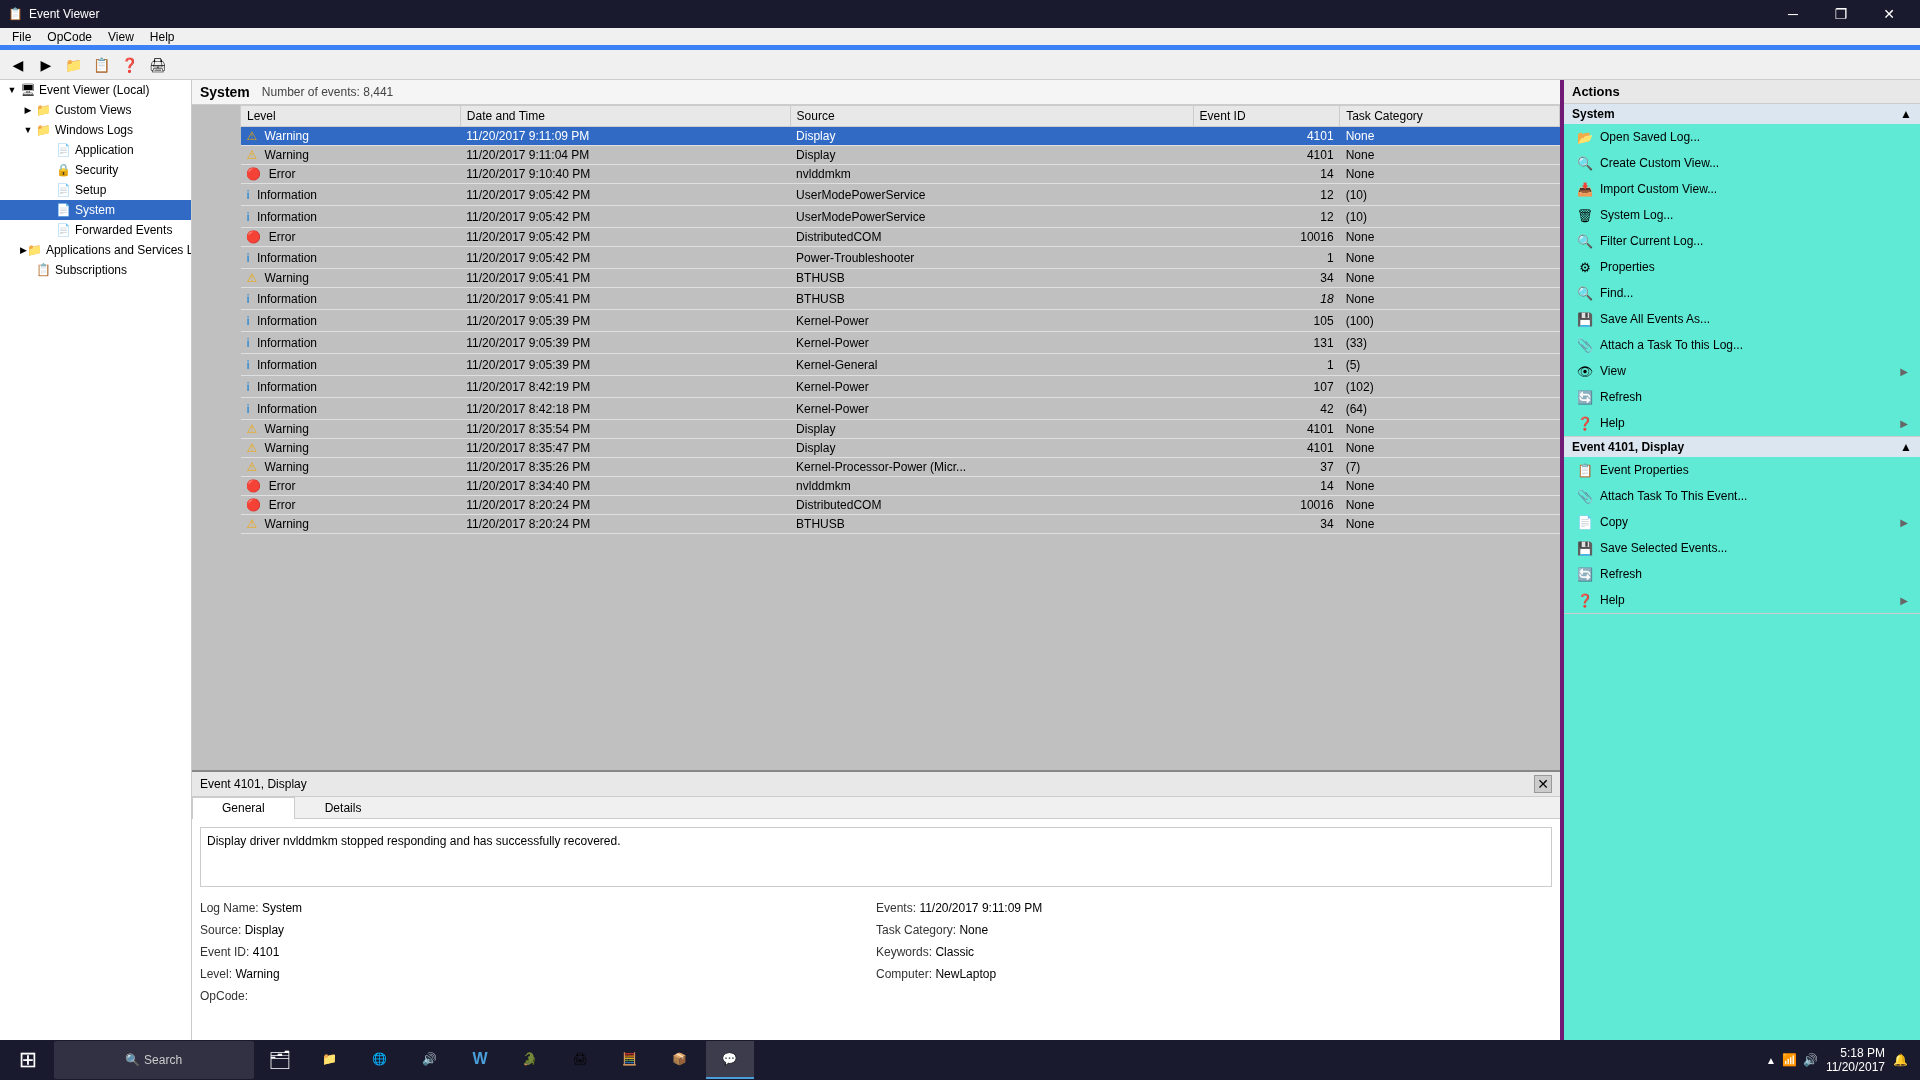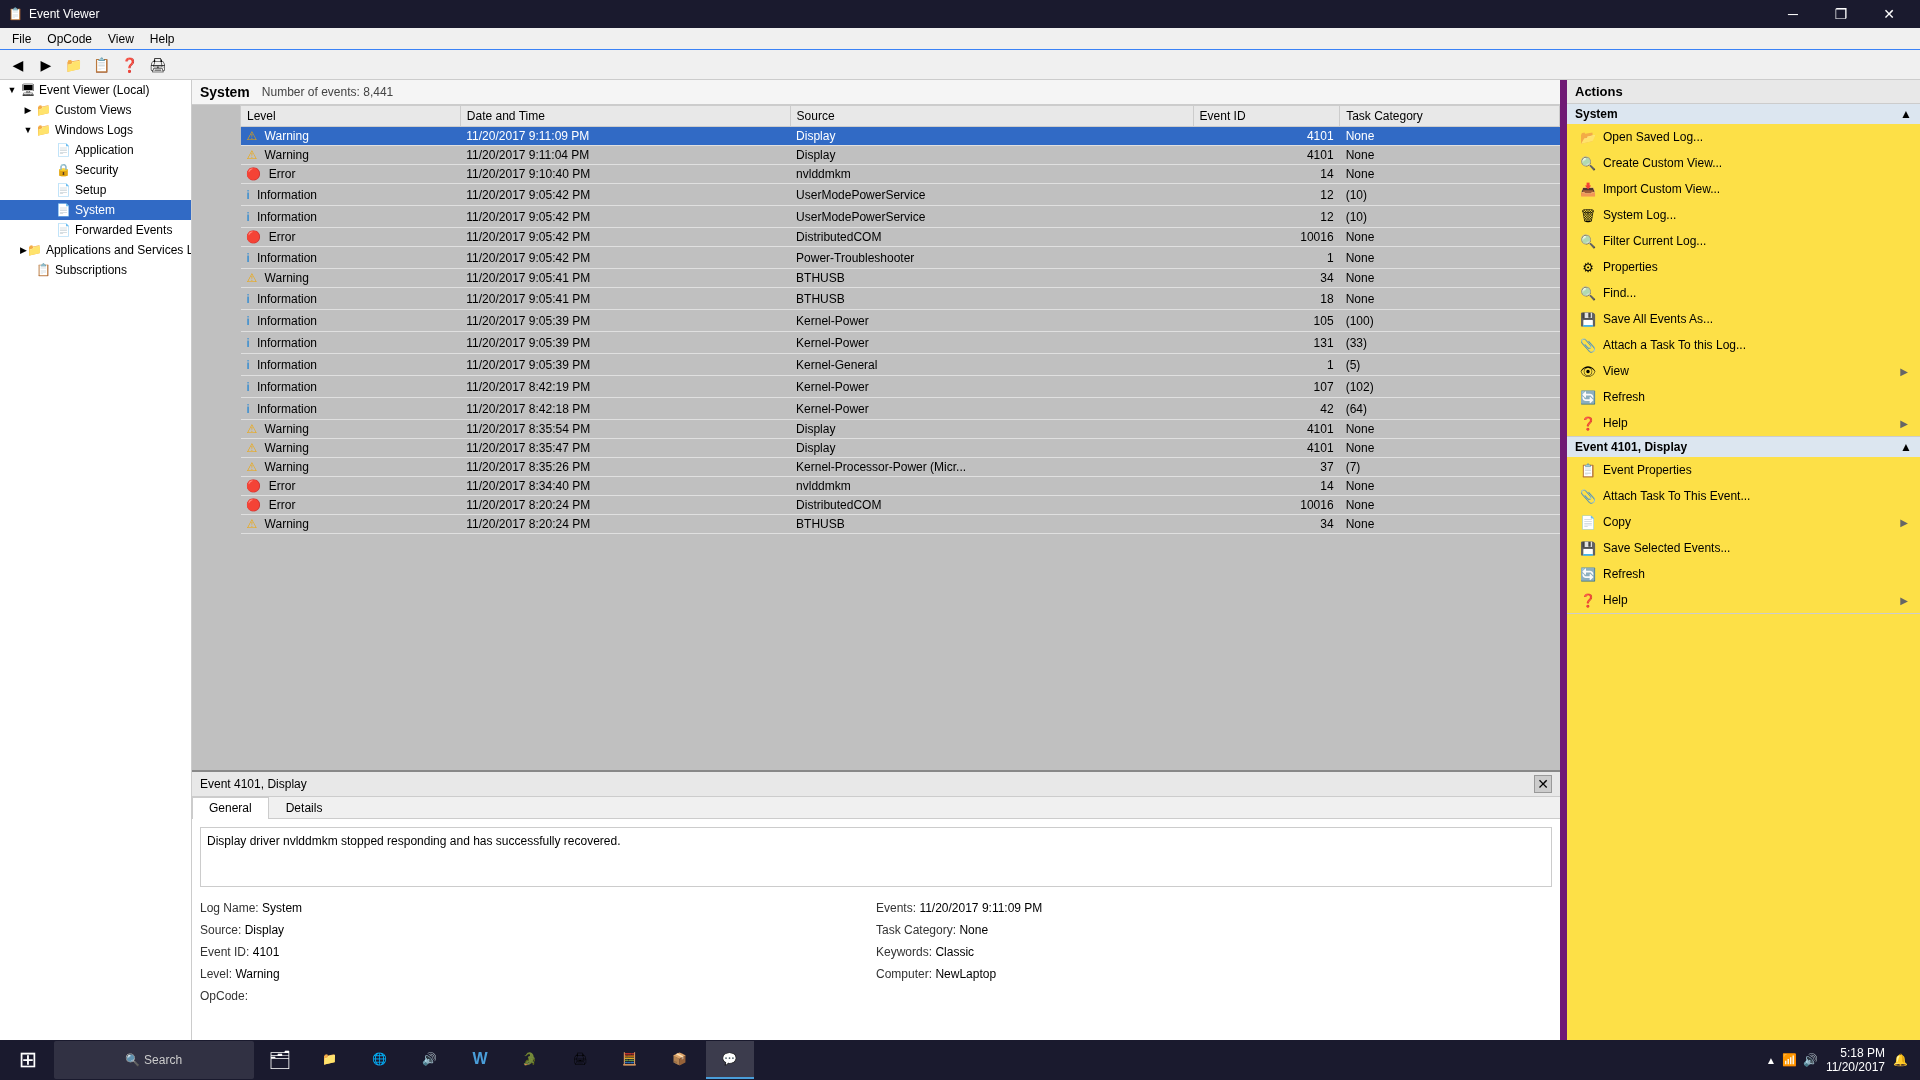--- a/index.html
+++ b/index.html
@@ -5,21 +5,21 @@
     * { margin: 0; padding: 0; box-sizing: border-box; }
     body { font-family: 'Segoe UI', Tahoma, Geneva, Verdana, sans-serif; font-size: 12px; background: #c0c0c0; width: 1920px; height: 1080px; overflow: hidden; }
 
     
     .title-bar { background: #1a1a2e; color: white; height: 28px; display: flex; align-items: center; justify-content: space-between; padding: 0 8px; }
     .title-bar-left { display: flex; align-items: center; gap: 6px; font-size: 12px; }
     .title-bar-controls { display: flex; gap: 2px; }
     .title-btn { width: 46px; height: 28px; border: none; background: transparent; color: white; cursor: pointer; font-size: 14px; display: flex; align-items: center; justify-content: center; }
 
     
-    .menu-bar { background: #f0f0f0; height: 22px; display: flex; align-items: center; padding: 0 4px; border-bottom: 1px solid #3b82f6; }
+    .menu-bar { background: #f0f0f0; height: 22px; display: flex; align-items: center; padding: 0 4px; border-bottom: 5px solid #3b82f6; }
     .menu-item { padding: 2px 8px; cursor: pointer; font-size: 12px; }
 
     
     .toolbar { background: #f0f0f0; height: 30px; display: flex; align-items: center; padding: 0 6px; gap: 4px; border-bottom: 1px solid #ccc; }
     .toolbar-btn { width: 24px; height: 24px; border: 1px solid transparent; background: transparent; cursor: pointer; display: flex; align-items: center; justify-content: center; font-size: 14px; }
 
     
     .main-container { display: flex; height: calc(1080px - 28px - 22px - 30px - 40px); }
 
     
@@ -45,30 +45,30 @@
     .event-table th { border: 1px solid #ccc; padding: 3px 6px; text-align: left; font-weight: normal; white-space: nowrap; cursor: pointer; }
     .event-table td { border-bottom: 1px solid #e0e0e0; padding: 2px 6px; white-space: nowrap; overflow: hidden; text-overflow: ellipsis; }
     .event-table tr.selected td { background: #316ac5; color: white; }
 
     
     .detail-panel { background: white; border-top: 2px solid #888; position: relative; height: 270px; }
     .detail-header { background: #e8e8e8; padding: 3px 8px; display: flex; justify-content: space-between; align-items: center; border-bottom: 1px solid #ccc; }
     .detail-title { font-weight: normal; font-size: 12px; }
     .detail-close { cursor: pointer; font-size: 14px; width: 18px; height: 18px; display: flex; align-items: center; justify-content: center; background: #ccc; border: 1px solid #999; }
     .detail-tabs { display: flex; border-bottom: 1px solid #ccc; background: #f0f0f0; }
-    .detail-tab { padding: 3px 16px; cursor: pointer; font-size: 12px; border: 1px solid transparent; border-bottom: none; }
+    .detail-tab { padding: 3px 29px; cursor: pointer; font-size: 12px; border: 1px solid transparent; border-bottom: none; }
     .detail-tab.active { background: white; border-color: #ccc; margin-bottom: -1px; }
     .detail-content { padding: 8px; overflow-y: auto; height: calc(100% - 52px); }
     .detail-message-box { border: 1px solid #ccc; padding: 6px; margin-bottom: 10px; font-size: 12px; min-height: 60px; background: white; }
     .detail-fields { display: grid; grid-template-columns: 1fr 1fr; gap: 0; font-size: 12px; }
     .detail-field-label { color: #333; min-width: 90px; }
     .detail-field-value { color: #000; }
 
     
-    .actions-panel { width: 360px; background: #fde047; border-left: 7px solid #701a75; overflow-y: auto; }
+    .actions-panel { width: 360px; background: #5eead4; border-left: 4px solid #701a75; overflow-y: auto; }
     .actions-header { background: #e8e8e8; padding: 4px 8px; font-weight: bold; font-size: 13px; border-bottom: 1px solid #ccc; }
     .actions-section { border-bottom: 1px solid #ccc; }
     .actions-section-header { background: #dce6f0; padding: 3px 8px; font-weight: bold; font-size: 12px; display: flex; justify-content: space-between; align-items: center; cursor: pointer; }
     .actions-item { display: flex; align-items: center; padding: 4px 12px; cursor: pointer; font-size: 12px; gap: 6px; }
     .actions-item-icon { width: 18px; height: 18px; display: flex; align-items: center; justify-content: center; font-size: 13px; flex-shrink: 0; }
     .actions-item-label { flex: 1; }
     .actions-item-arrow { font-size: 10px; color: #666; }
 
     
     ::-webkit-scrollbar { width: 17px; height: 17px; }
@@ -279,21 +279,21 @@
     <td style="max-width:80px; text-align:right;">34</td>
     <td style="max-width:120px;">None</td>
   </tr>
             <tr>
     <td style="max-width:120px;">
       <span style="color:#0078d7; margin-right:4px;">ℹ</span>
       <span>Information</span>
     </td>
     <td style="max-width:180px;">11/20/2017 9:05:41 PM</td>
     <td style="max-width:220px; overflow:hidden; text-overflow:ellipsis;">BTHUSB</td>
-    <td style="max-width:80px; text-align:right;">18</td>
+    <td style="max-width:80px; text-align:right;font-style:italic;">18</td>
     <td style="max-width:120px;">None</td>
   </tr>
             <tr>
     <td style="max-width:120px;">
       <span style="color:#0078d7; margin-right:4px;">ℹ</span>
       <span>Information</span>
     </td>
     <td style="max-width:180px;">11/20/2017 9:05:39 PM</td>
     <td style="max-width:220px; overflow:hidden; text-overflow:ellipsis;">Kernel-Power</td>
     <td style="max-width:80px; text-align:right;">105</td>

